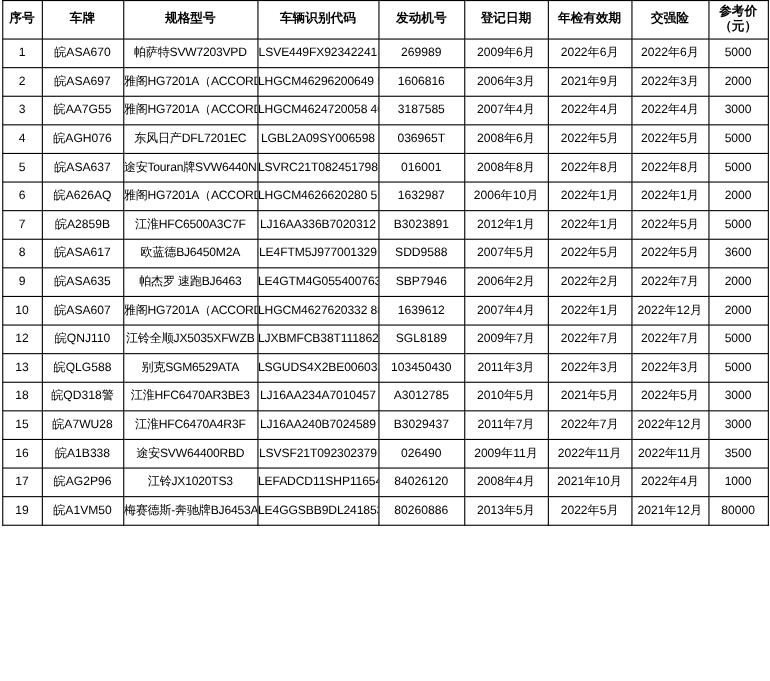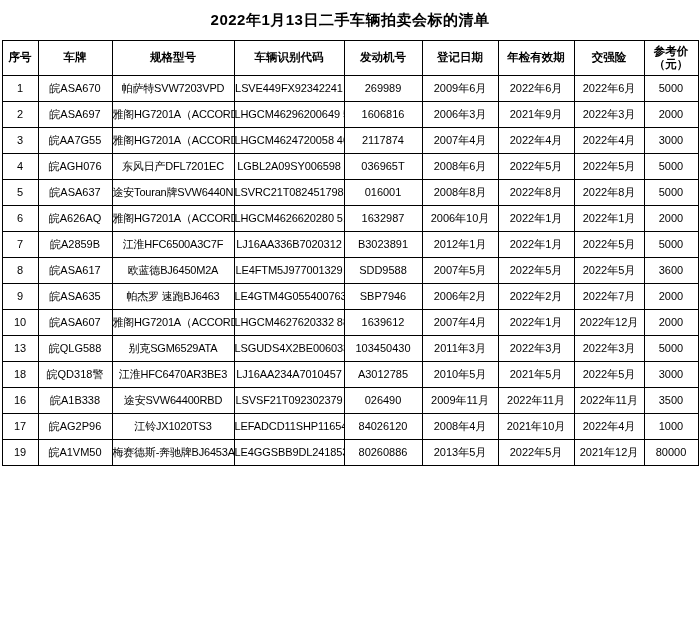--- a/index.html
+++ b/index.html
@@ -73,21 +73,20 @@
   td.col-model { letter-spacing: -0.2px; }
   td.col-vin { font-size: 10.5px; letter-spacing: -0.1px; margin-left: 43px; }
   td.col-engine { font-size: 10.5px; }
   td.col-price { font-size: 11px; }
 </style>
 </head>
 <body>
 
 <div class="page">
 
-  <div class="doc-title">2022年1月13日二手车辆拍卖会标的清单</div>
 
   <table class="auction-table">
     <colgroup>
       <col class="c-idx">
       <col class="c-plate">
       <col class="c-model">
       <col class="c-vin">
       <col class="c-engine">
       <col class="c-reg">
       <col class="c-insp">
@@ -147,21 +146,21 @@
         <td>2006年3月</td>
         <td>2021年9月</td>
         <td>2022年3月</td>
         <td class="col-price">2000</td>
       </tr>
       <tr>
         <td class="col-idx">3</td>
         <td class="col-plate">皖AA7G55</td>
         <td class="col-model">雅阁HG7201A（ACCORD 2.0</td>
         <td class="col-vin">LHGCM4624720058 40</td>
-        <td class="col-engine">2117874</td>
+        <td class="col-engine">3187585</td>
         <td>2007年4月</td>
         <td>2022年4月</td>
         <td>2022年4月</td>
         <td class="col-price">3000</td>
       </tr>
       <tr>
         <td class="col-idx">4</td>
         <td class="col-plate">皖AGH076</td>
         <td class="col-model">东风日产DFL7201EC</td>
         <td class="col-vin">LGBL2A09SY006598</td>
@@ -231,39 +230,61 @@
         <td class="col-plate">皖ASA607</td>
         <td class="col-model">雅阁HG7201A（ACCORD 2.0</td>
         <td class="col-vin">LHGCM4627620332 88</td>
         <td class="col-engine">1639612</td>
         <td>2007年4月</td>
         <td>2022年1月</td>
         <td>2022年12月</td>
         <td class="col-price">2000</td>
       </tr>
       <tr>
+        <td class="col-idx">12</td>
+        <td class="col-plate">皖QNJ110</td>
+        <td class="col-model">江铃全顺JX5035XFWZB</td>
+        <td class="col-vin">LJXBMFCB38T111862</td>
+        <td class="col-engine">SGL8189</td>
+        <td>2009年7月</td>
+        <td>2022年7月</td>
+        <td>2022年7月</td>
+        <td class="col-price">5000</td>
+      </tr>
+      <tr>
         <td class="col-idx">13</td>
         <td class="col-plate">皖QLG588</td>
         <td class="col-model">别克SGM6529ATA</td>
         <td class="col-vin">LSGUDS4X2BE006033</td>
         <td class="col-engine">103450430</td>
         <td>2011年3月</td>
         <td>2022年3月</td>
         <td>2022年3月</td>
         <td class="col-price">5000</td>
       </tr>
       <tr>
         <td class="col-idx">18</td>
         <td class="col-plate">皖QD318警</td>
         <td class="col-model">江淮HFC6470AR3BE3</td>
         <td class="col-vin">LJ16AA234A7010457</td>
         <td class="col-engine">A3012785</td>
         <td>2010年5月</td>
         <td>2021年5月</td>
         <td>2022年5月</td>
+        <td class="col-price">3000</td>
+      </tr>
+      <tr>
+        <td class="col-idx">15</td>
+        <td class="col-plate">皖A7WU28</td>
+        <td class="col-model">江淮HFC6470A4R3F</td>
+        <td class="col-vin">LJ16AA240B7024589</td>
+        <td class="col-engine">B3029437</td>
+        <td>2011年7月</td>
+        <td>2022年7月</td>
+        <td>2022年12月</td>
         <td class="col-price">3000</td>
       </tr>
       <tr>
         <td class="col-idx">16</td>
         <td class="col-plate">皖A1B338</td>
         <td class="col-model">途安SVW64400RBD</td>
         <td class="col-vin">LSVSF21T092302379</td>
         <td class="col-engine">026490</td>
         <td>2009年11月</td>
         <td>2022年11月</td>

